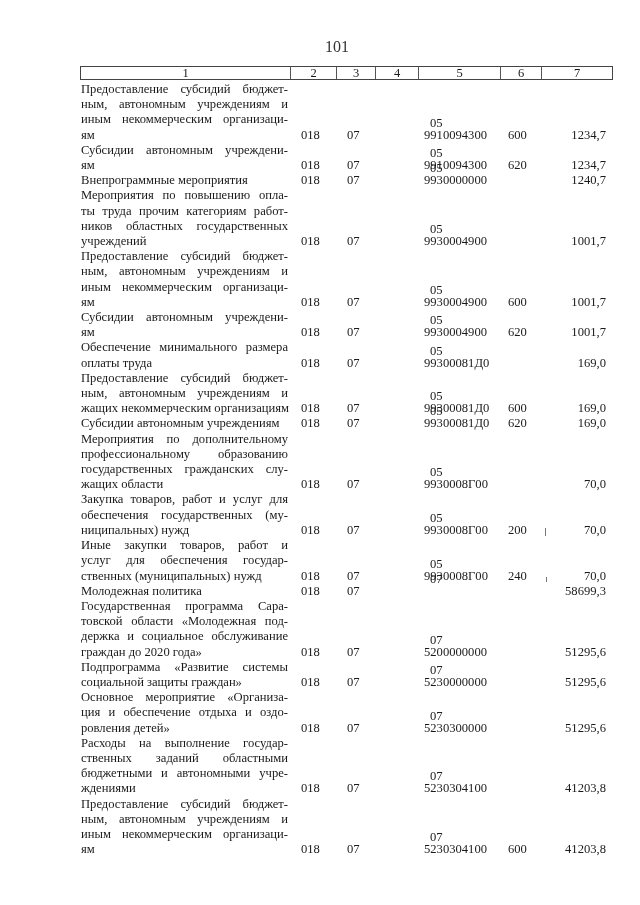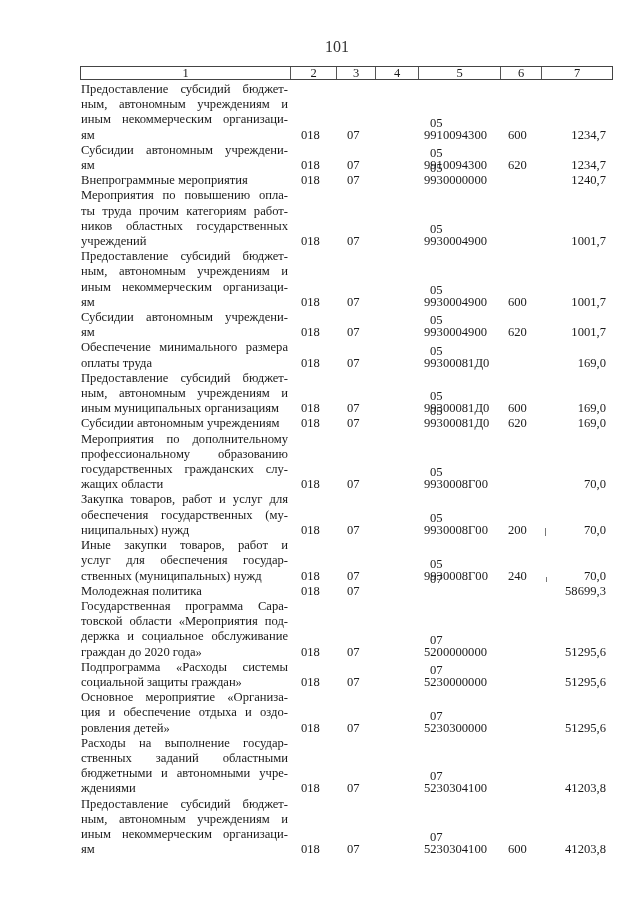--- a/index.html
+++ b/index.html
@@ -141,21 +141,21 @@
       <div class="cn c3">07</div>
       <div class="cn c4">05</div>
       <div class="cn c5">99300081Д0</div>
       <div class="cn c6"></div>
       <div class="cn c7">169,0</div>
     </div>
     <div class="row">
       <div class="c1">
         <span class="ln">Предоставление субсидий бюджет-</span>
         <span class="ln">ным, автономным учреждениям и</span>
-        <span class="ln last">иным муниципальных организациям</span>
+        <span class="ln last">жащих некоммерческим организациям</span>
       </div>
       <div class="cn c2">018</div>
       <div class="cn c3">07</div>
       <div class="cn c4">05</div>
       <div class="cn c5">99300081Д0</div>
       <div class="cn c6">600</div>
       <div class="cn c7">169,0</div>
     </div>
     <div class="row">
       <div class="c1">
@@ -215,34 +215,34 @@
       <div class="cn c2">018</div>
       <div class="cn c3">07</div>
       <div class="cn c4">07</div>
       <div class="cn c5"></div>
       <div class="cn c6"></div>
       <div class="cn c7">58699,3</div>
     </div>
     <div class="row">
       <div class="c1">
         <span class="ln">Государственная программа Сара-</span>
-        <span class="ln">товской области «Мероприятия под-</span>
+        <span class="ln">товской области «Молодежная под-</span>
         <span class="ln">держка и социальное обслуживание</span>
         <span class="ln last">граждан до 2020 года»</span>
       </div>
       <div class="cn c2">018</div>
       <div class="cn c3">07</div>
       <div class="cn c4">07</div>
       <div class="cn c5">5200000000</div>
       <div class="cn c6"></div>
       <div class="cn c7">51295,6</div>
     </div>
     <div class="row">
       <div class="c1">
-        <span class="ln">Подпрограмма «Расходы системы</span>
+        <span class="ln">Подпрограмма «Развитие системы</span>
         <span class="ln last">социальной защиты граждан»</span>
       </div>
       <div class="cn c2">018</div>
       <div class="cn c3">07</div>
       <div class="cn c4">07</div>
       <div class="cn c5">5230000000</div>
       <div class="cn c6"></div>
       <div class="cn c7">51295,6</div>
     </div>
     <div class="row">

